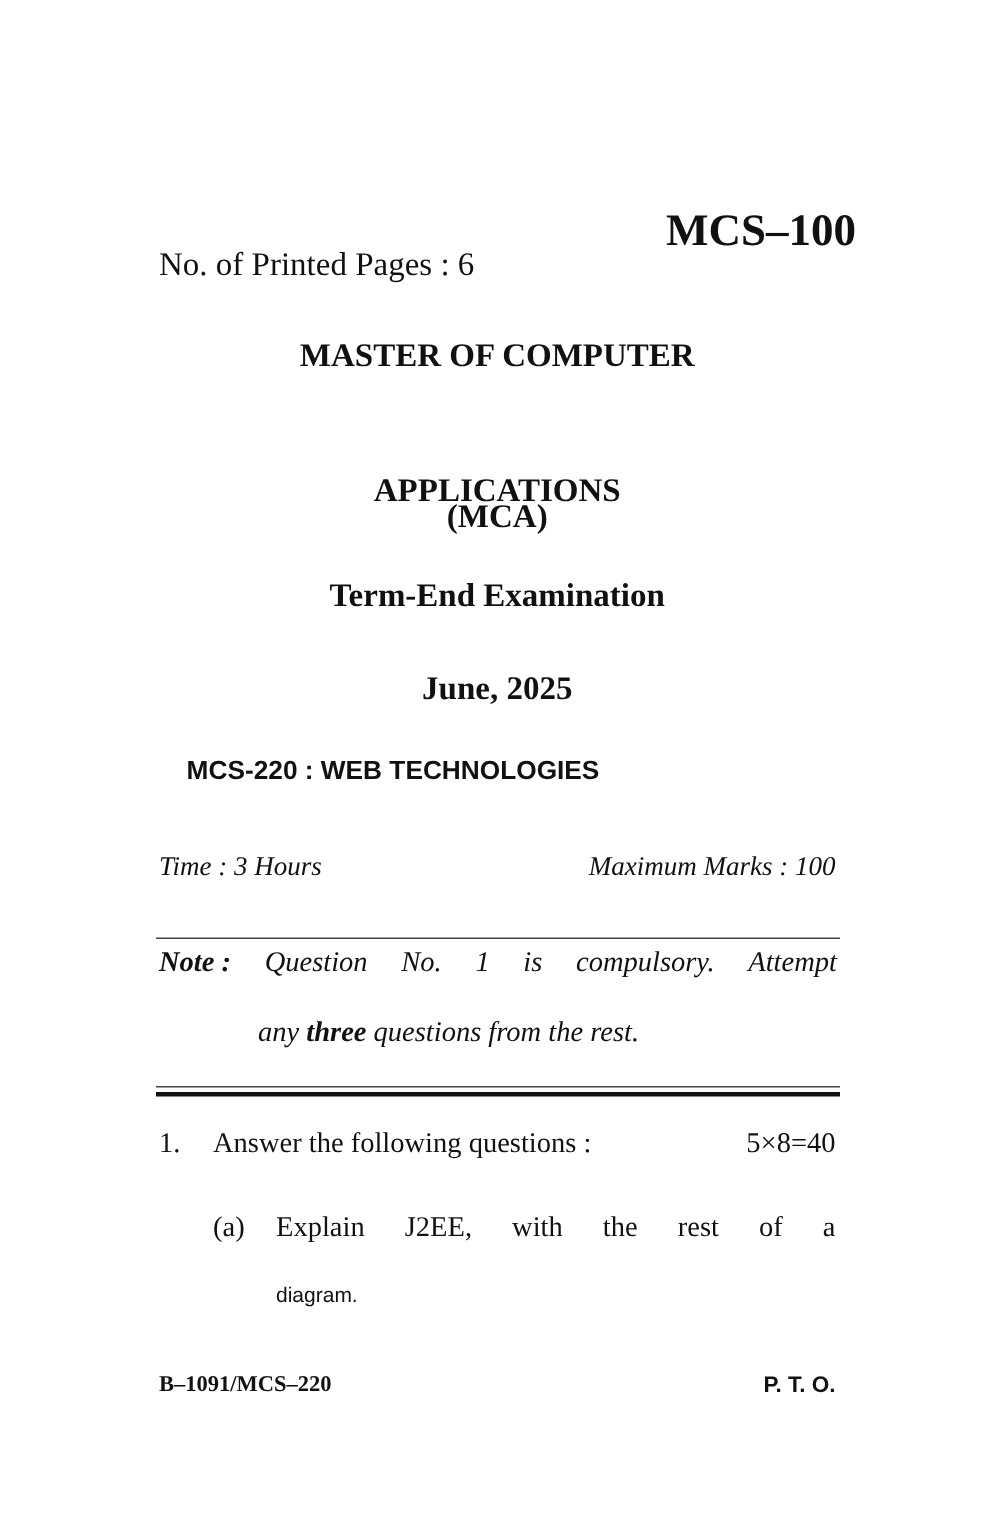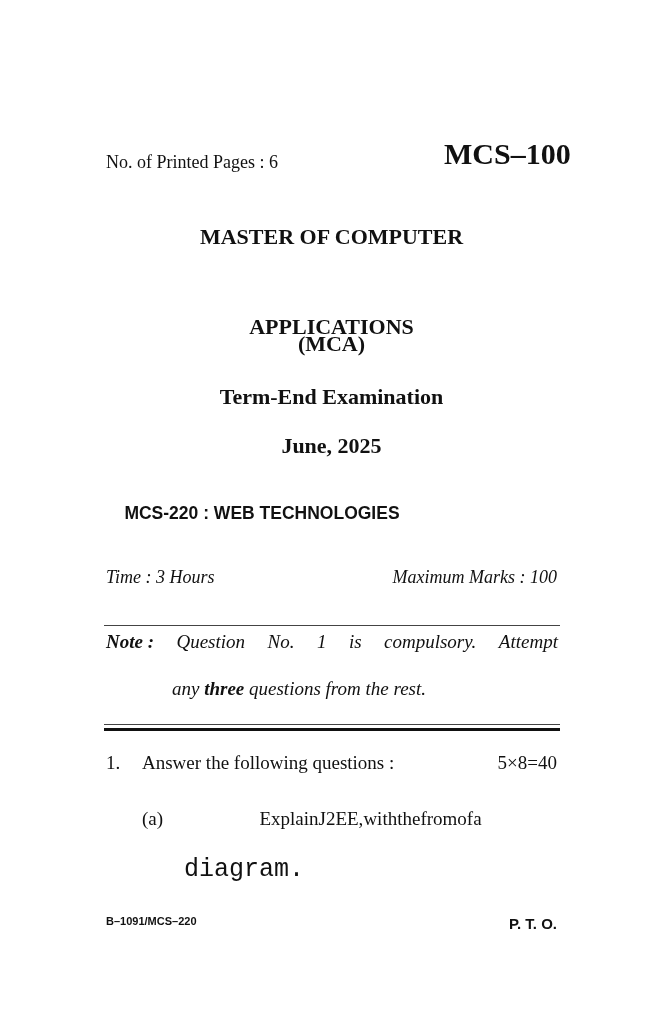--- a/index.html
+++ b/index.html
@@ -1,42 +1,42 @@
 <!DOCTYPE html>
 <html><head>
   <meta charset="utf-8">
   <style>
     html, body { margin: 0; padding: 0; background: #ffffff; }
     body { width: 663px; height: 1024px; position: relative; overflow: hidden; color: #111; font-family: "DejaVu Serif", "Liberation Serif", serif; }
     .abs { position: absolute; white-space: nowrap; }
-    .printed-pages { left: 106px; top: 152px; font-size: 18px; font-family: "Liberation Serif", "DejaVu Serif", serif; }
+    .printed-pages { left: 106px; top: 163px; font-size: 22px; font-family: "Liberation Serif", "DejaVu Serif", serif; }
     .code-top { left: 444px; top: 137px; font-size: 30px; font-weight: bold; font-family: "Liberation Serif", "DejaVu Serif", serif; }
     .center { left: 0; width: 663px; text-align: center; font-weight: bold; font-family: "Liberation Serif", "DejaVu Serif", serif; font-size: 22px; }
     .t1 { top: 224px; }
     .t2 { top: 278px; margin-top: 36px; }
     .t3 { top: 331px; }
     .t4 { top: 384px; font-size: 22px; }
-    .t5 { top: 433px; text-align: center; }
+    .t5 { top: 446px; text-align: center; }
     .subject { left: 0; width: 524px; text-align: center; top: 503px; font-size: 17.5px; font-weight: bold; font-family: "Liberation Sans", "DejaVu Sans", sans-serif; }
     .time { left: 106px; top: 567px; font-size: 18px; font-style: italic; font-family: "Liberation Serif", serif; }
     .marks { right: 106px; top: 567px; font-size: 18px; font-style: italic; font-family: "Liberation Serif", serif; margin-left: 12px; }
     .hr1 { position: absolute; left: 104px; width: 456px; top: 625px; border-top: 1.5px solid #444; }
     .note { left: 106px; top: 631px; font-size: 19px; font-style: italic; font-family: "Liberation Serif", serif; width: 452px; }
     .note-label { font-weight: bold; font-style: italic; }
     .note-line1 { display: flex; justify-content: space-between; width: 452px; }
     .note-line2 { left: 172px; top: 678px; font-size: 19px; font-style: italic; font-family: "Liberation Serif", serif; }
     .hr2a { position: absolute; left: 104px; width: 456px; top: 724px; border-top: 1.5px solid #444; }
     .hr2b { position: absolute; left: 104px; width: 456px; top: 728px; border-top: 3px solid #111; }
     .q-num { left: 106px; top: 752px; font-size: 19px; font-family: "Liberation Serif", serif; }
     .q-text { left: 142px; top: 752px; font-size: 19px; font-family: "Liberation Serif", serif; }
     .q-marks { right: 106px; top: 752px; font-size: 19px; font-family: "Liberation Serif", serif; }
     .sub-label { left: 142px; top: 808px; font-size: 19px; font-family: "Liberation Serif", serif; }
-    .sub-text1 { left: 184px; top: 808px; width: 373px; font-size: 19px; font-family: "Liberation Serif", serif; display: flex; justify-content: center; }
-    .sub-text2 { left: 184px; top: 855px; font-size: 25px; font-family: Liberation Mono, monospace; }
-    .footer-left { left: 106px; top: 915px; font-size: 11px; font-weight: bold; font-family: Liberation Sans, sans-serif; }
+    .sub-text1 { left: 184px; top: 808px; width: 373px; font-size: 19px; font-family: "Liberation Serif", serif; display: flex; justify-content: space-between; }
+    .sub-text2 { left: 184px; top: 855px; font-size: 14px; font-family: Liberation Sans, sans-serif; }
+    .footer-left { left: 106px; top: 915px; font-size: 15px; font-weight: bold; font-family: Liberation Serif, serif; }
     .footer-right { right: 106px; top: 915px; font-size: 15px; font-weight: bold; font-family: "Liberation Sans", "DejaVu Sans", sans-serif; }
   </style>
 </head>
 <body>
 
 <div>
   <span class="abs printed-pages">No. of Printed Pages : 6</span>
   <span class="abs code-top">MCS–100</span>
 
   <div class="abs center t1">MASTER OF COMPUTER</div>
@@ -71,21 +71,21 @@
   <span class="abs q-num">1.</span>
   <span class="abs q-text">Answer the following questions :</span>
   <span class="abs q-marks">5×8=40</span>
 
   <span class="abs sub-label">(a)</span>
   <div class="abs sub-text1">
     <span>Explain</span>
     <span>J2EE,</span>
     <span>with</span>
     <span>the</span>
-    <span>from</span>
+    <span>rest</span>
     <span>of</span>
     <span>a</span>
   </div>
   <span class="abs sub-text2">diagram.</span>
 
   <span class="abs footer-left">B–1091/MCS–220</span>
   <span class="abs footer-right">P. T. O.</span>
 </div>
 
 </body></html>

